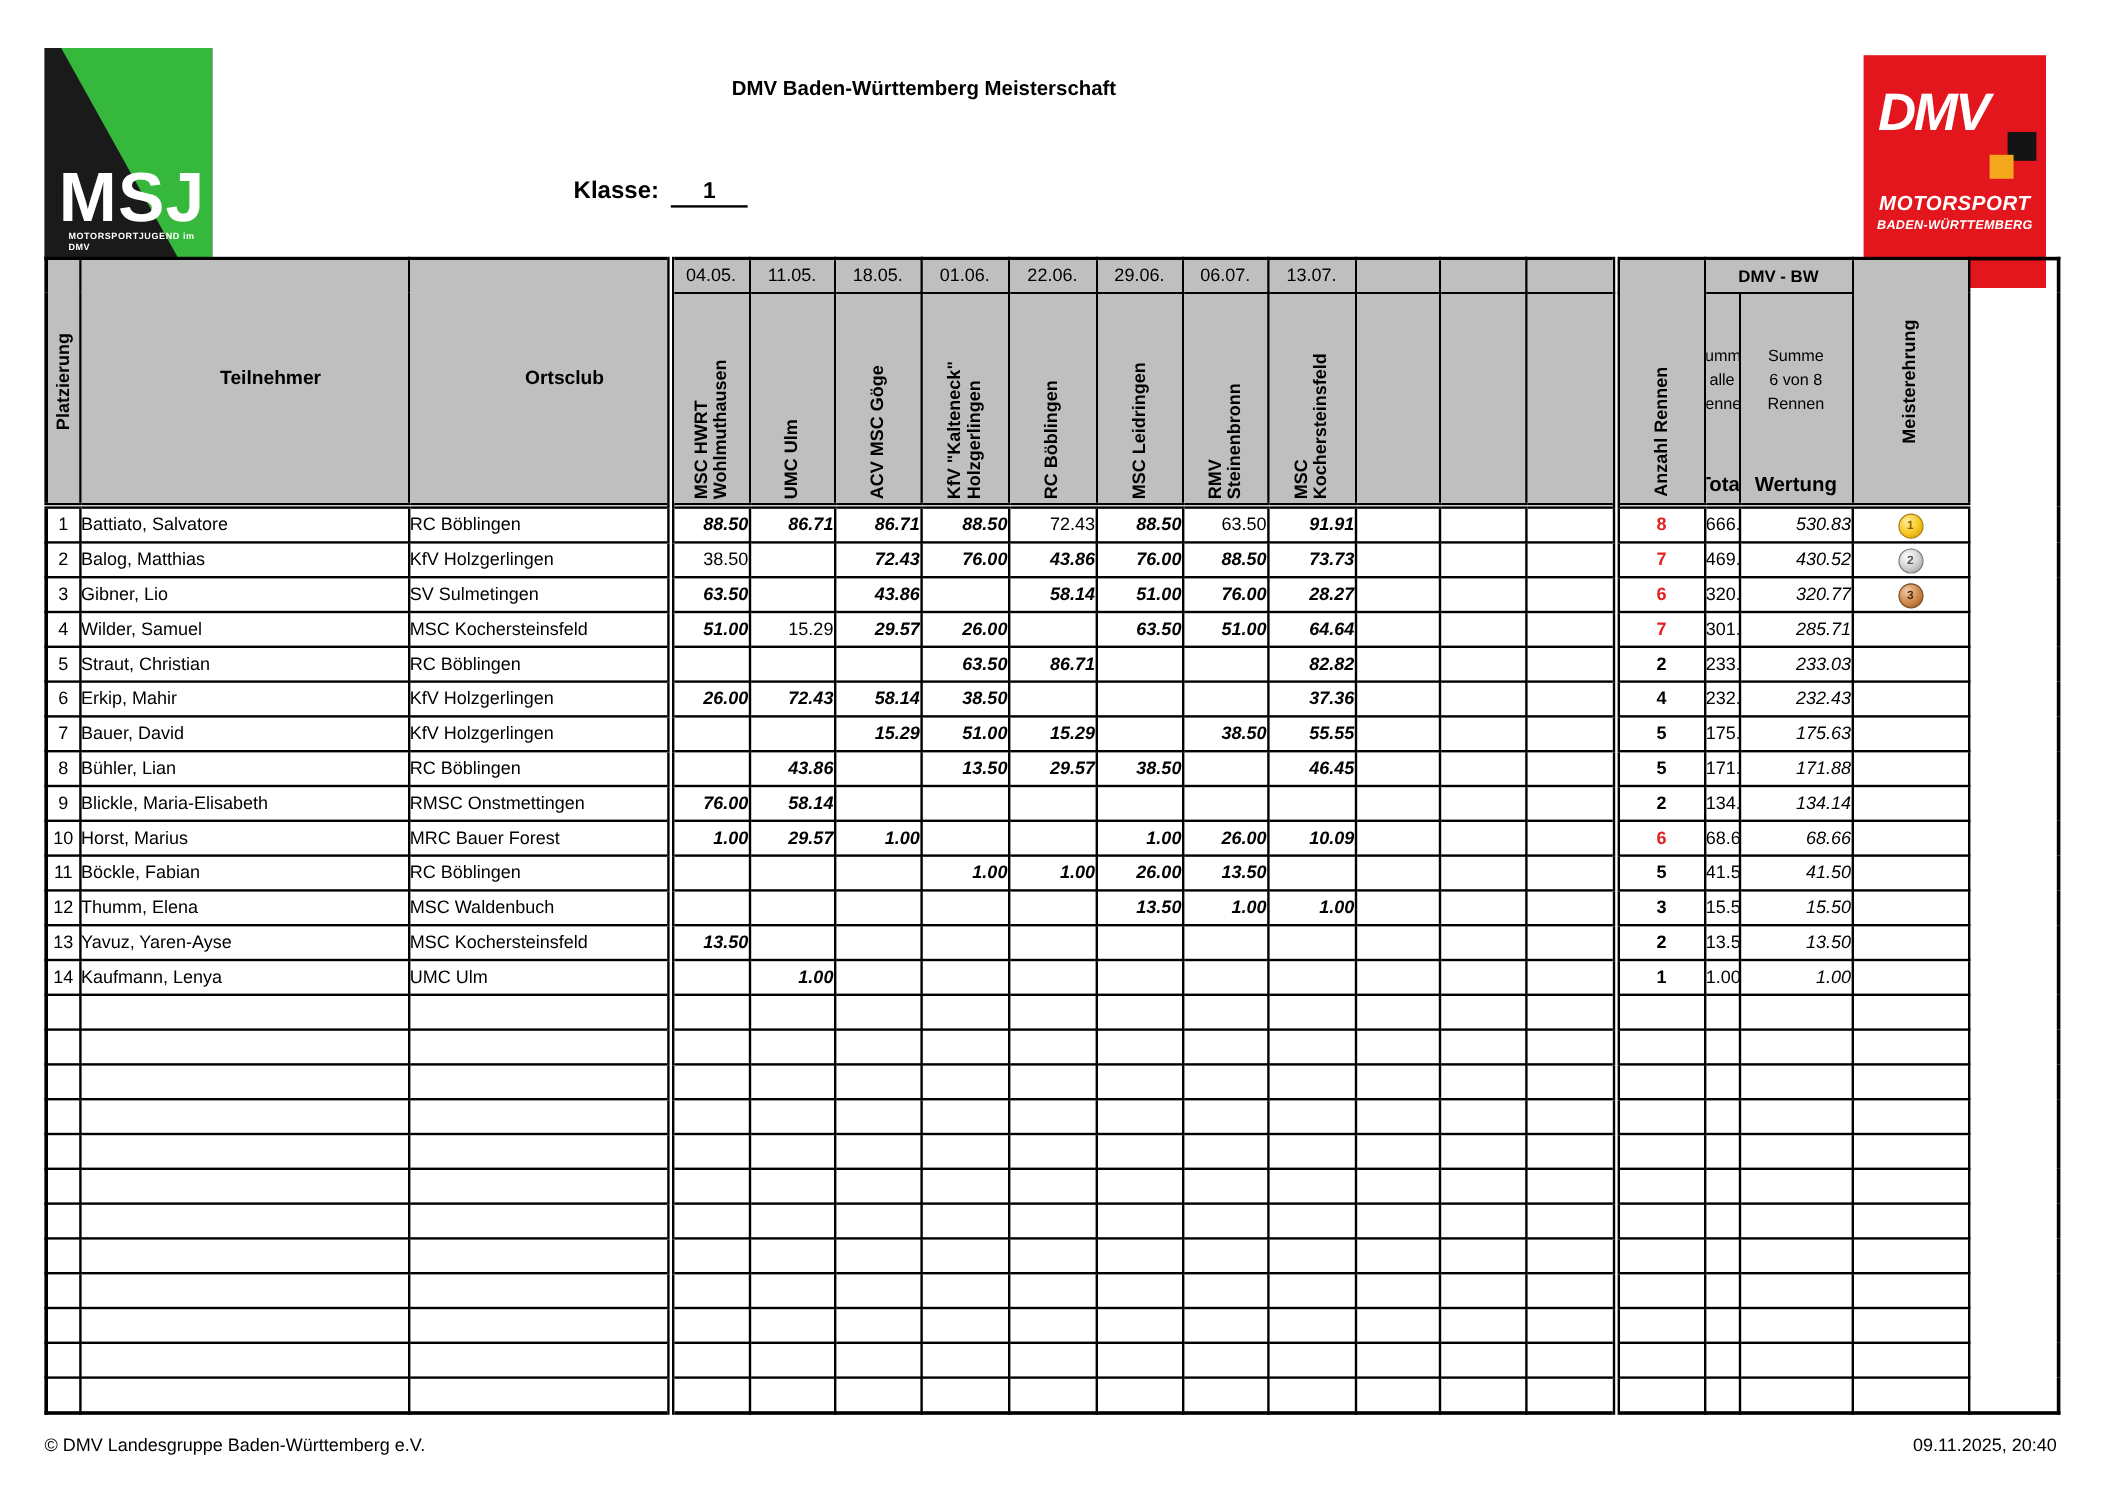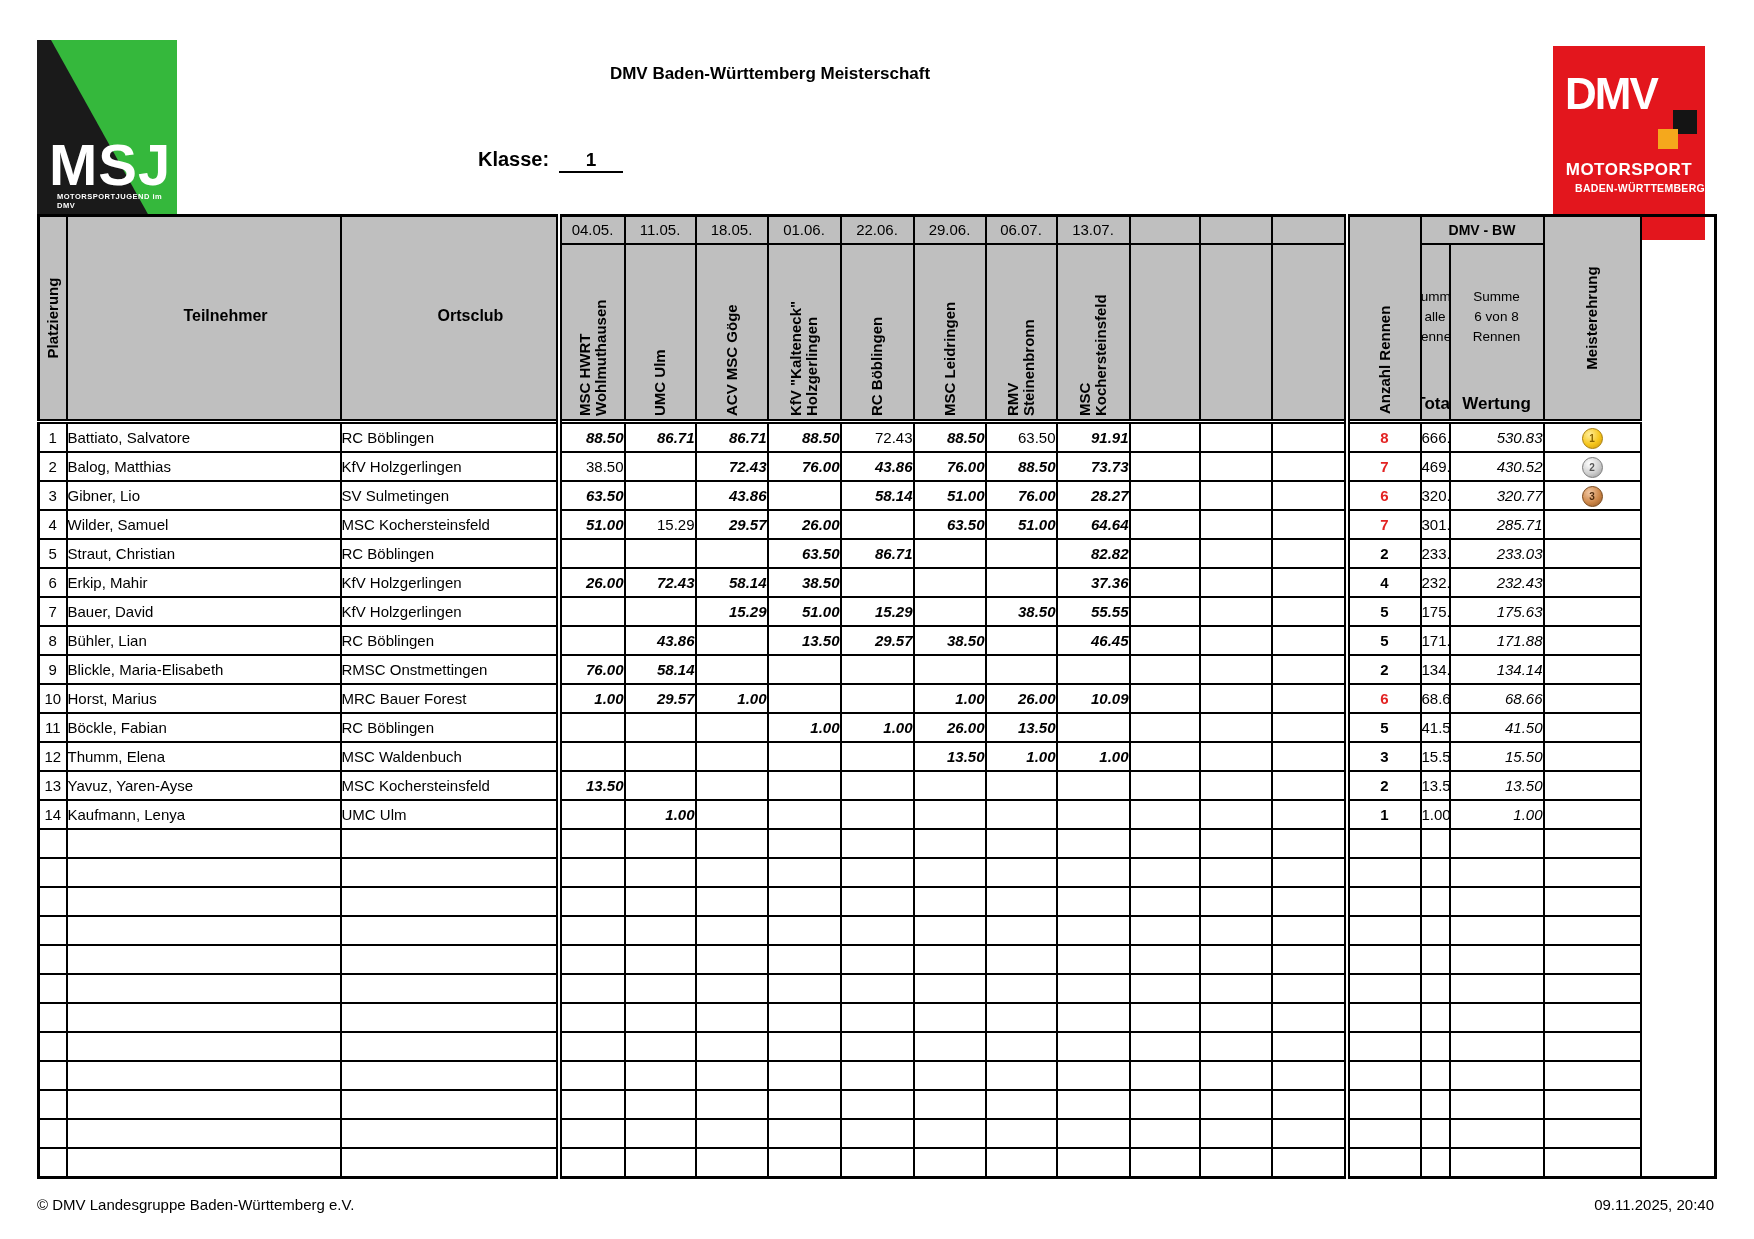--- a/index.html
+++ b/index.html
@@ -17,27 +17,27 @@
   
   .title-block{position:absolute;left:370px;top:50px;width:800px;text-align:center;}
   .title{font-size:33px;font-weight:bold;}
   .subtitle{font-size:17px;font-weight:bold;margin-top:14px;}
   .klasse{position:absolute;left:478px;top:148px;font-size:20px;font-weight:bold;}
   .klasse-value{display:inline-block;min-width:64px;text-align:center;border-bottom:2px solid #000;
                 margin-left:10px;font-size:19px;}
 
   
   .dmv{position:absolute;left:1553px;top:46px;width:152px;height:194px;background:#e3161d;color:#fff;
-       overflow:hidden;}
+       font-style:italic;overflow:hidden;}
   .dmv-top{position:relative;margin:26px 8px 0 12px;height:66px;}
   .dmv-word{font-size:44px;font-weight:900;line-height:1;letter-spacing:-2px;}
   .sq-b{position:absolute;width:24px;height:24px;background:#141414;right:0;top:38px;}
   .sq-o{position:absolute;width:20px;height:20px;background:#f5a81c;right:19px;top:57px;}
   .dmv-motor{font-size:17px;font-weight:bold;text-align:center;margin-top:22px;letter-spacing:.5px;}
-  .dmv-bw{font-size:10.5px;font-weight:bold;text-align:right;margin-top:2px;letter-spacing:.3px;}
+  .dmv-bw{font-size:10.5px;font-weight:bold;text-align:center;margin-top:2px;letter-spacing:.3px;}
 
   
   table.res{position:absolute;left:37px;top:214px;width:1677px;border-collapse:collapse;
             table-layout:fixed;}
   table.res{border:3px solid #000;}
   .res th,.res td{border:2px solid #000;overflow:hidden;white-space:nowrap;}
   .res thead th{background:#bfbfbf;font-weight:bold;position:relative;padding:0;}
   #hrow1{height:28px;}
   #hrow2{height:178px;}
   .res thead th.date{font-size:15px;font-weight:normal;text-align:center;vertical-align:middle;}

